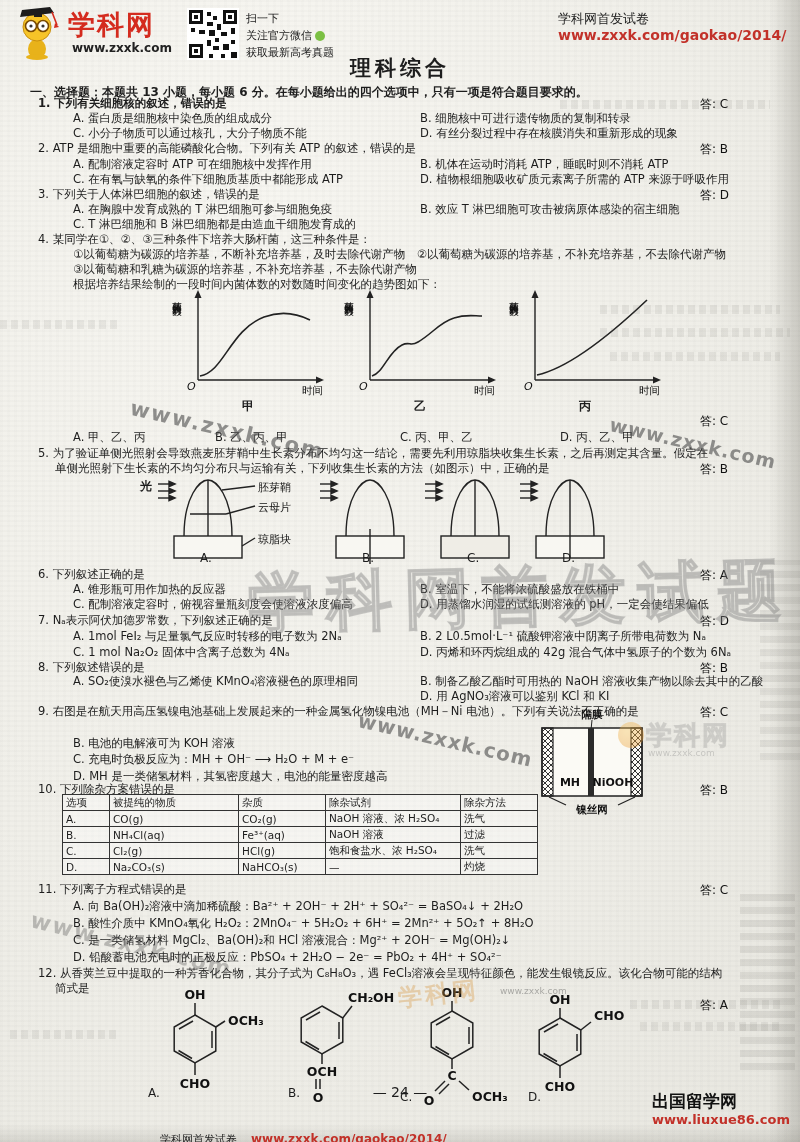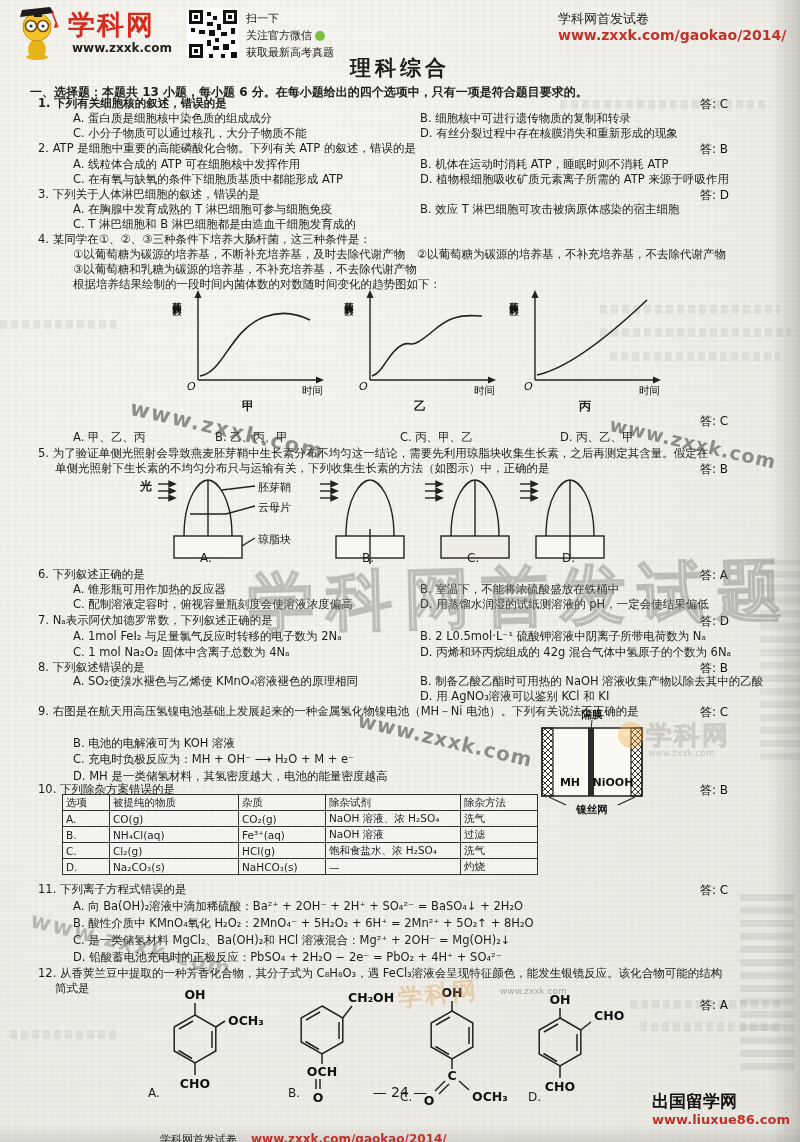--- a/index.html
+++ b/index.html
@@ -127,21 +127,21 @@
 
   <div class="line bold" style="left:38px;top:96px">1. 下列有关细胞核的叙述，错误的是</div>
   <div class="ans" style="top:96px">答: C</div>
   <div class="line" style="left:73px;top:111px">A. 蛋白质是细胞核中染色质的组成成分</div>
   <div class="line" style="left:420px;top:111px">B. 细胞核中可进行遗传物质的复制和转录</div>
   <div class="line" style="left:73px;top:126px">C. 小分子物质可以通过核孔，大分子物质不能</div>
   <div class="line" style="left:420px;top:126px">D. 有丝分裂过程中存在核膜消失和重新形成的现象</div>
 
   <div class="line" style="left:38px;top:141px">2. ATP 是细胞中重要的高能磷酸化合物。下列有关 ATP 的叙述，错误的是</div>
   <div class="ans" style="top:141px">答: B</div>
-  <div class="line" style="left:73px;top:157px">A. 线粒体合成的 ATP 可在细胞核中发挥作用</div>
+  <div class="line" style="left:73px;top:157px">A. 配制溶液定容时 ATP 可在细胞核中发挥作用</div>
   <div class="line" style="left:420px;top:157px">B. 机体在运动时消耗 ATP，睡眠时则不消耗 ATP</div>
   <div class="line" style="left:73px;top:172px">C. 在有氧与缺氧的条件下细胞质基质中都能形成 ATP</div>
   <div class="line" style="left:420px;top:172px">D. 植物根细胞吸收矿质元素离子所需的 ATP 来源于呼吸作用</div>
 
   <div class="line" style="left:38px;top:187px">3. 下列关于人体淋巴细胞的叙述，错误的是</div>
   <div class="ans" style="top:187px">答: D</div>
   <div class="line" style="left:73px;top:202px">A. 在胸腺中发育成熟的 T 淋巴细胞可参与细胞免疫</div>
   <div class="line" style="left:420px;top:202px">B. 效应 T 淋巴细胞可攻击被病原体感染的宿主细胞</div>
   <div class="line" style="left:73px;top:217px">C. T 淋巴细胞和 B 淋巴细胞都是由造血干细胞发育成的</div>
 

